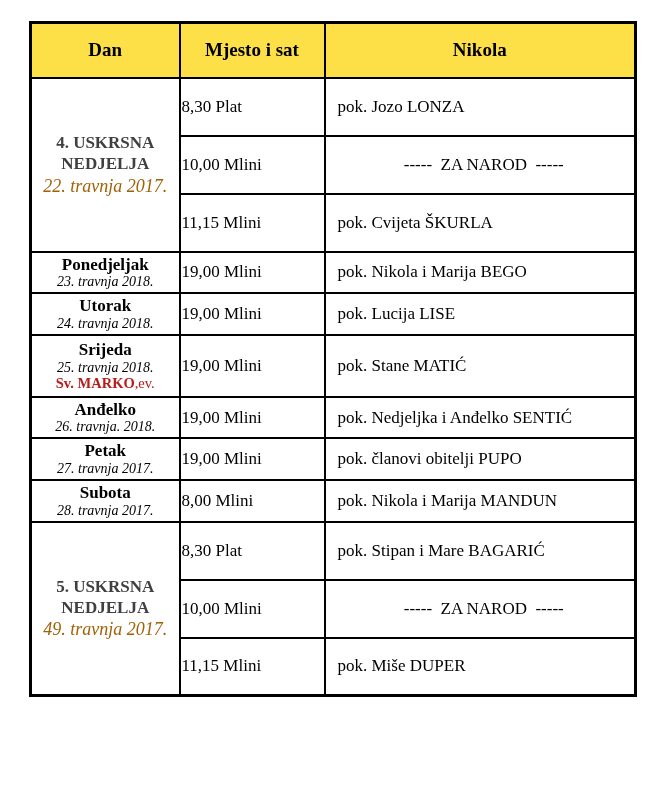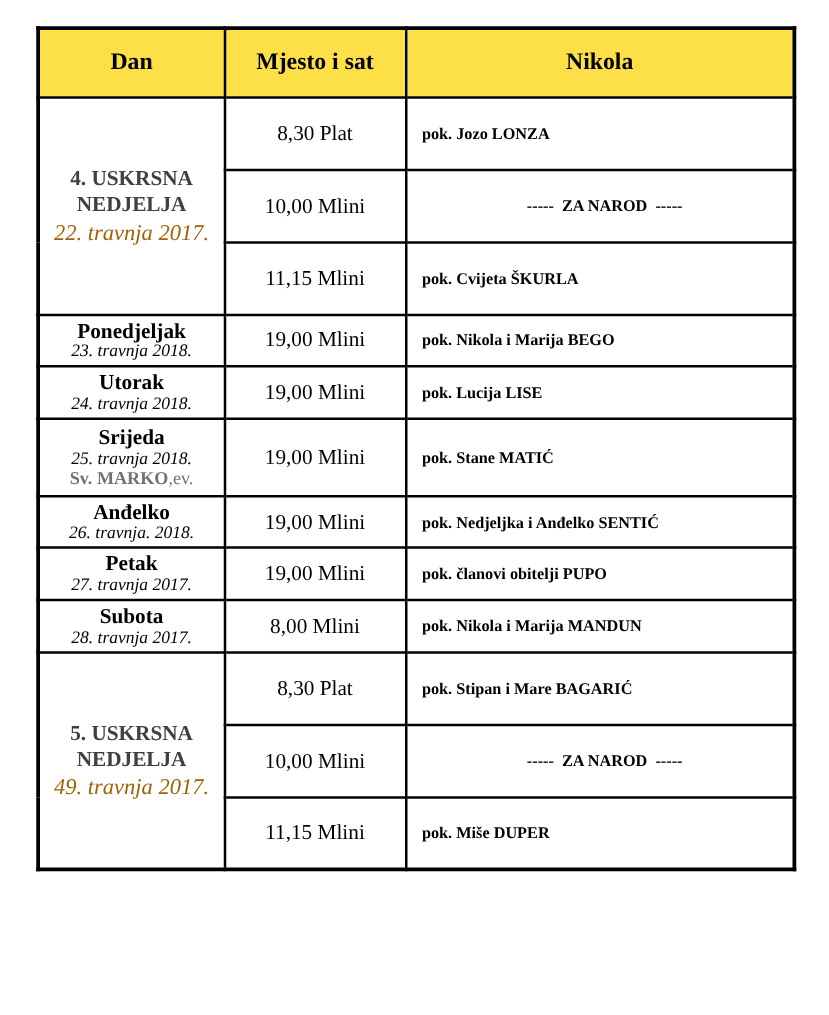--- a/index.html
+++ b/index.html
@@ -54,33 +54,32 @@
     font-size: 17px;
     line-height: 1.25;
   }
   .gdate {
     font-style: italic;
     font-size: 18px;
     line-height: 1.25;
     color: #a16207;
   }
   .holiday {
-    color: #737373;
+    color: #b91c1c;
     font-size: 14.5px;
     line-height: 1.1;
   }
   .holiday .hb { font-weight: bold; }
   td.time {
-    text-align: center;
     vertical-align: middle;
     font-size: 17px;
   }
   td.intent {
-    font-weight: bold;
-    font-size: 13px;
+    font-weight: normal;
+    font-size: 17px;
     vertical-align: middle;
     text-align: left;
     padding-left: 12px;
     padding-right: 4px;
   }
   td.intent.center {
     text-align: center;
     padding-left: 12px;
   }
 </style>

